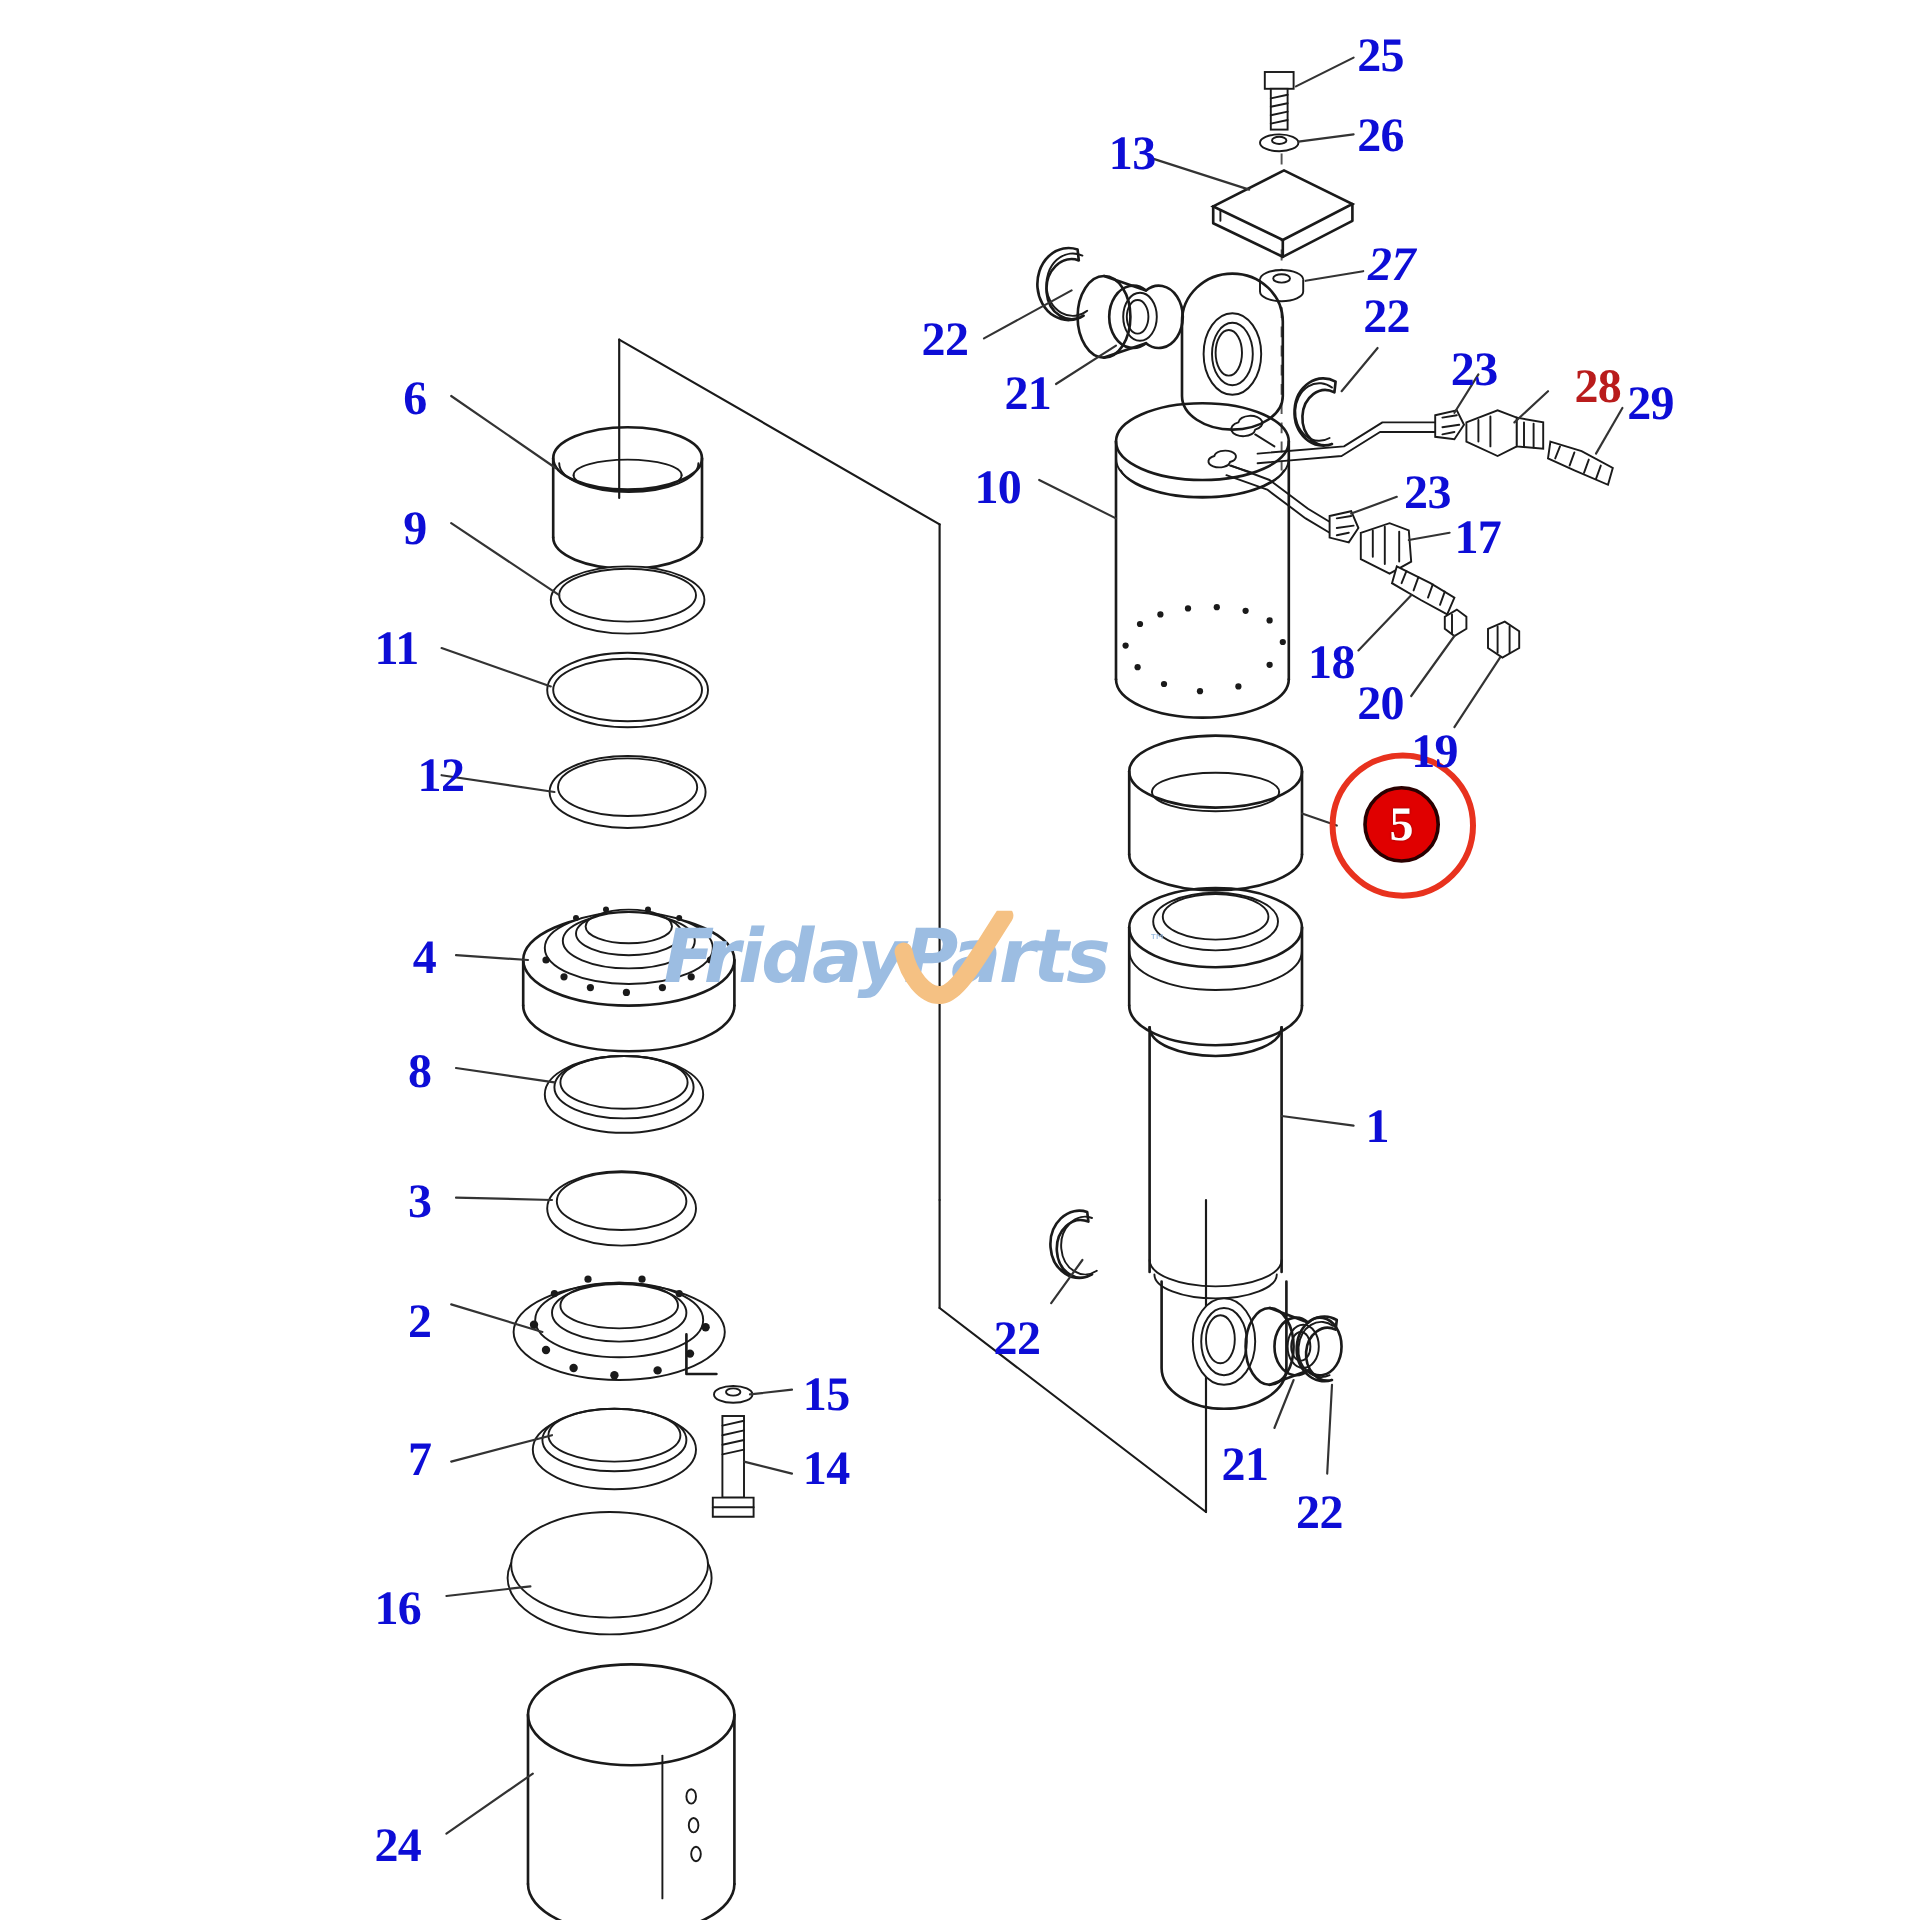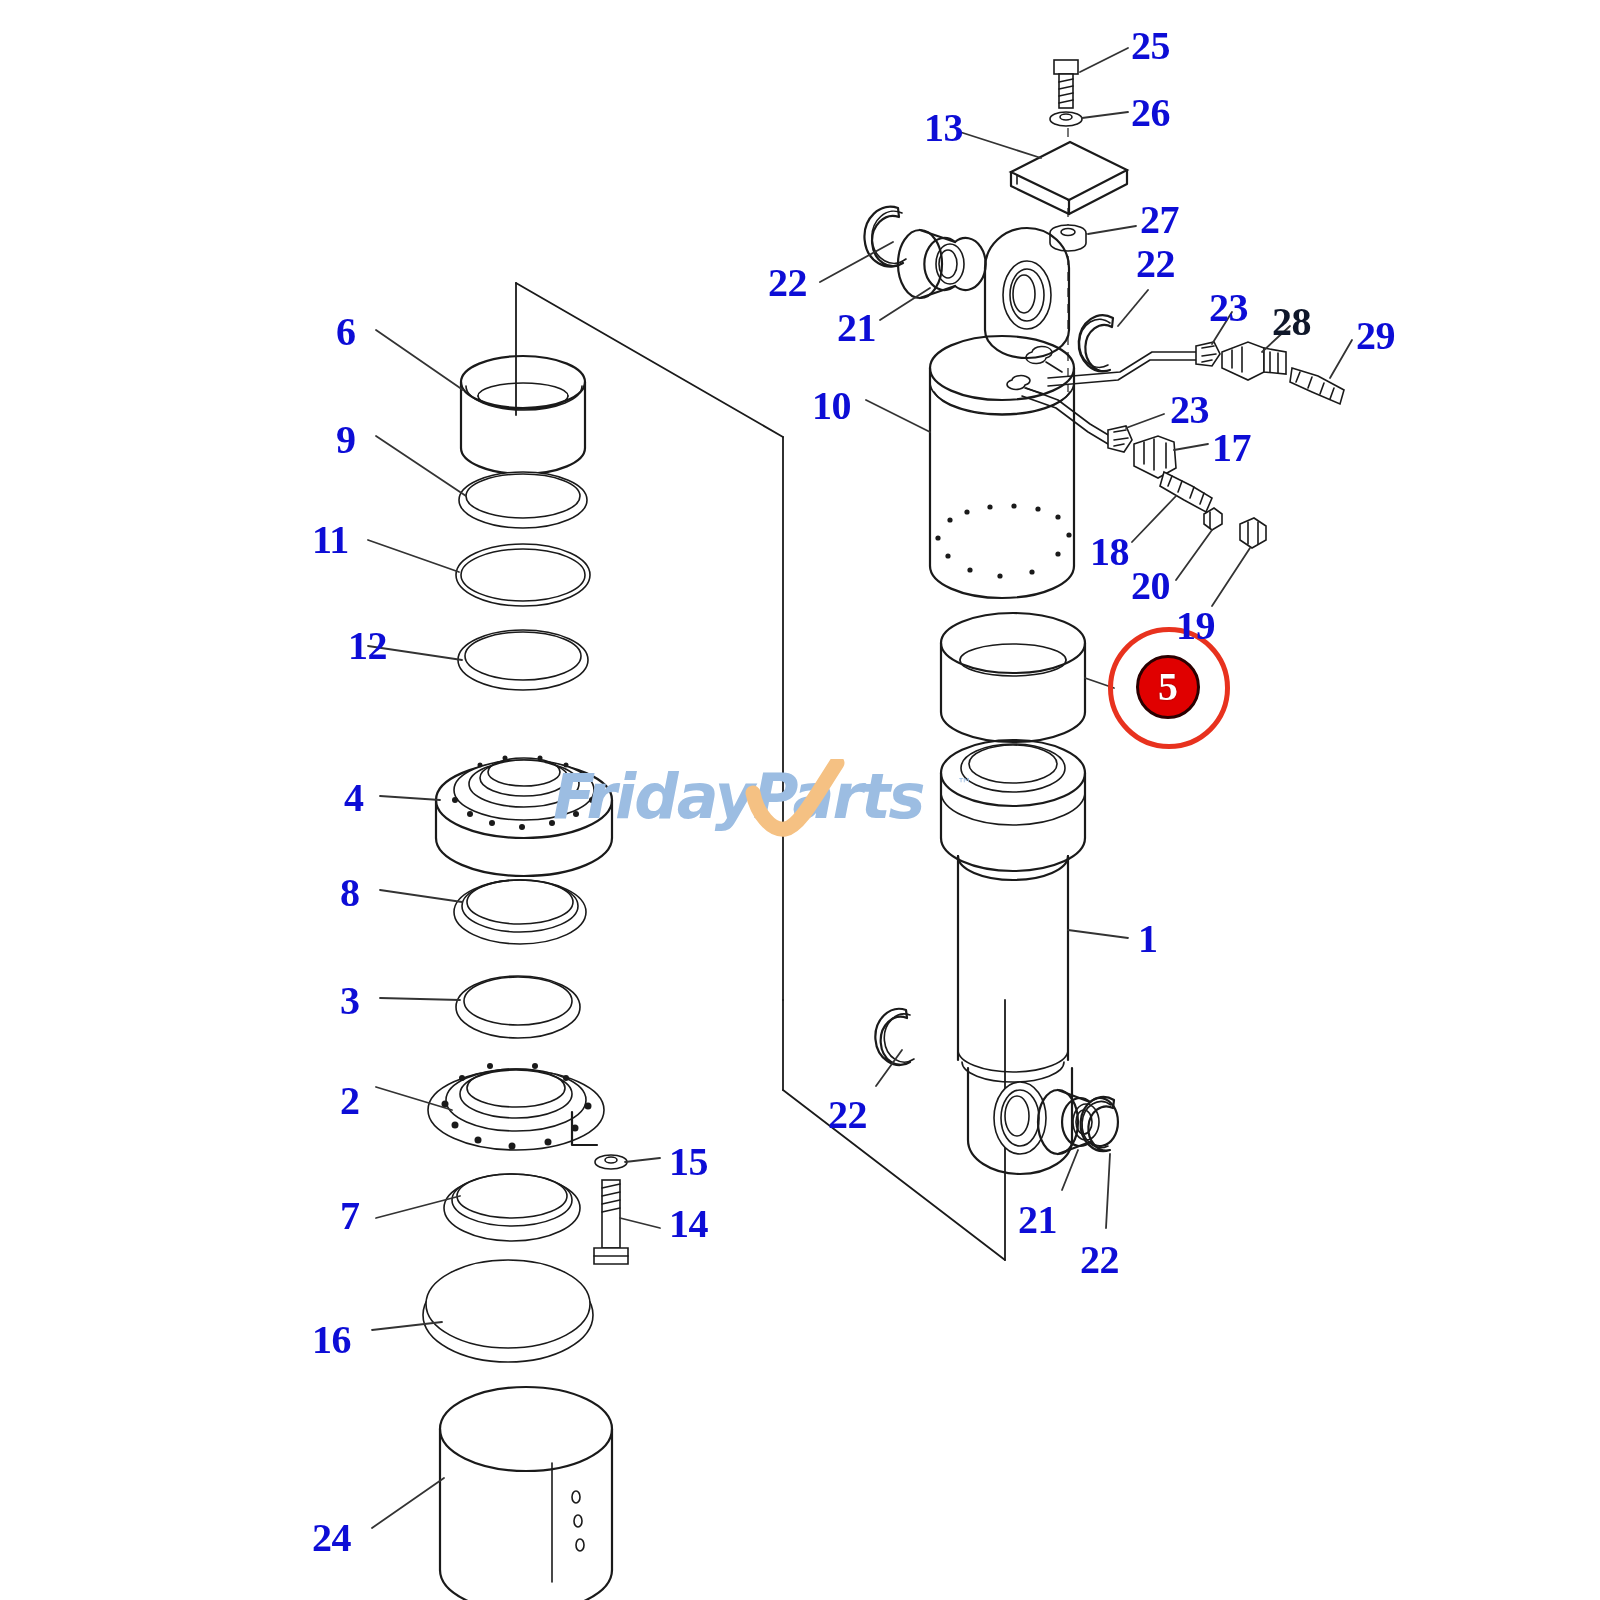--- a/index.html
+++ b/index.html
@@ -502,26 +502,26 @@
       <div class="callout" style="left: 340px; top: 981px; color: rgb(13, 13, 214);">3</div>
       <div class="callout" style="left: 340px; top: 1081px; color: rgb(13, 13, 214);">2</div>
       <div class="callout" style="left: 340px; top: 1196px; color: rgb(13, 13, 214);">7</div>
       <div class="callout" style="left: 312px; top: 1320px; color: rgb(13, 13, 214);">16</div>
       <div class="callout" style="left: 312px; top: 1518px; color: rgb(13, 13, 214);">24</div>
       <div class="callout" style="left: 669px; top: 1142px; color: rgb(13, 13, 214);">15</div>
       <div class="callout" style="left: 669px; top: 1204px; color: rgb(13, 13, 214);">14</div>
       <div class="callout" style="left: 1131px; top: 26px; color: rgb(13, 13, 214);">25</div>
       <div class="callout" style="left: 1131px; top: 93px; color: rgb(13, 13, 214);">26</div>
       <div class="callout" style="left: 924px; top: 108px; color: rgb(13, 13, 214);">13</div>
-      <div class="callout" style="left: 1140px; top: 200px; color: rgb(13, 13, 214);">27</div>
+      <div class="callout" style="left: 1140px; top: 200px; color: rgb(13, 13, 214); font-style: italic;">27</div>
       <div class="callout" style="left: 768px; top: 263px; color: rgb(13, 13, 214);">22</div>
       <div class="callout" style="left: 837px; top: 308px; color: rgb(13, 13, 214);">21</div>
       <div class="callout" style="left: 1136px; top: 244px; color: rgb(13, 13, 214);">22</div>
       <div class="callout" style="left: 1209px; top: 288px; color: rgb(13, 13, 214);">23</div>
-      <div class="callout" style="left: 1272px; top: 302px; color: #0f172a;">28</div>
+      <div class="callout" style="left: 1312px; top: 302px; color: #b91c1c;">28</div>
       <div class="callout" style="left: 1356px; top: 316px; color: rgb(13, 13, 214);">29</div>
       <div class="callout" style="left: 812px; top: 386px; color: rgb(13, 13, 214);">10</div>
       <div class="callout" style="left: 1170px; top: 390px; color: rgb(13, 13, 214);">23</div>
       <div class="callout" style="left: 1212px; top: 428px; color: rgb(13, 13, 214);">17</div>
       <div class="callout" style="left: 1090px; top: 532px; color: rgb(13, 13, 214);">18</div>
       <div class="callout" style="left: 1131px; top: 566px; color: rgb(13, 13, 214);">20</div>
       <div class="callout" style="left: 1176px; top: 606px; color: rgb(13, 13, 214);">19</div>
       <div class="callout" style="left: 1138px; top: 919px; color: rgb(13, 13, 214);">1</div>
       <div class="callout" style="left: 828px; top: 1095px; color: rgb(13, 13, 214);">22</div>
       <div class="callout" style="left: 1018px; top: 1200px; color: rgb(13, 13, 214);">21</div>

